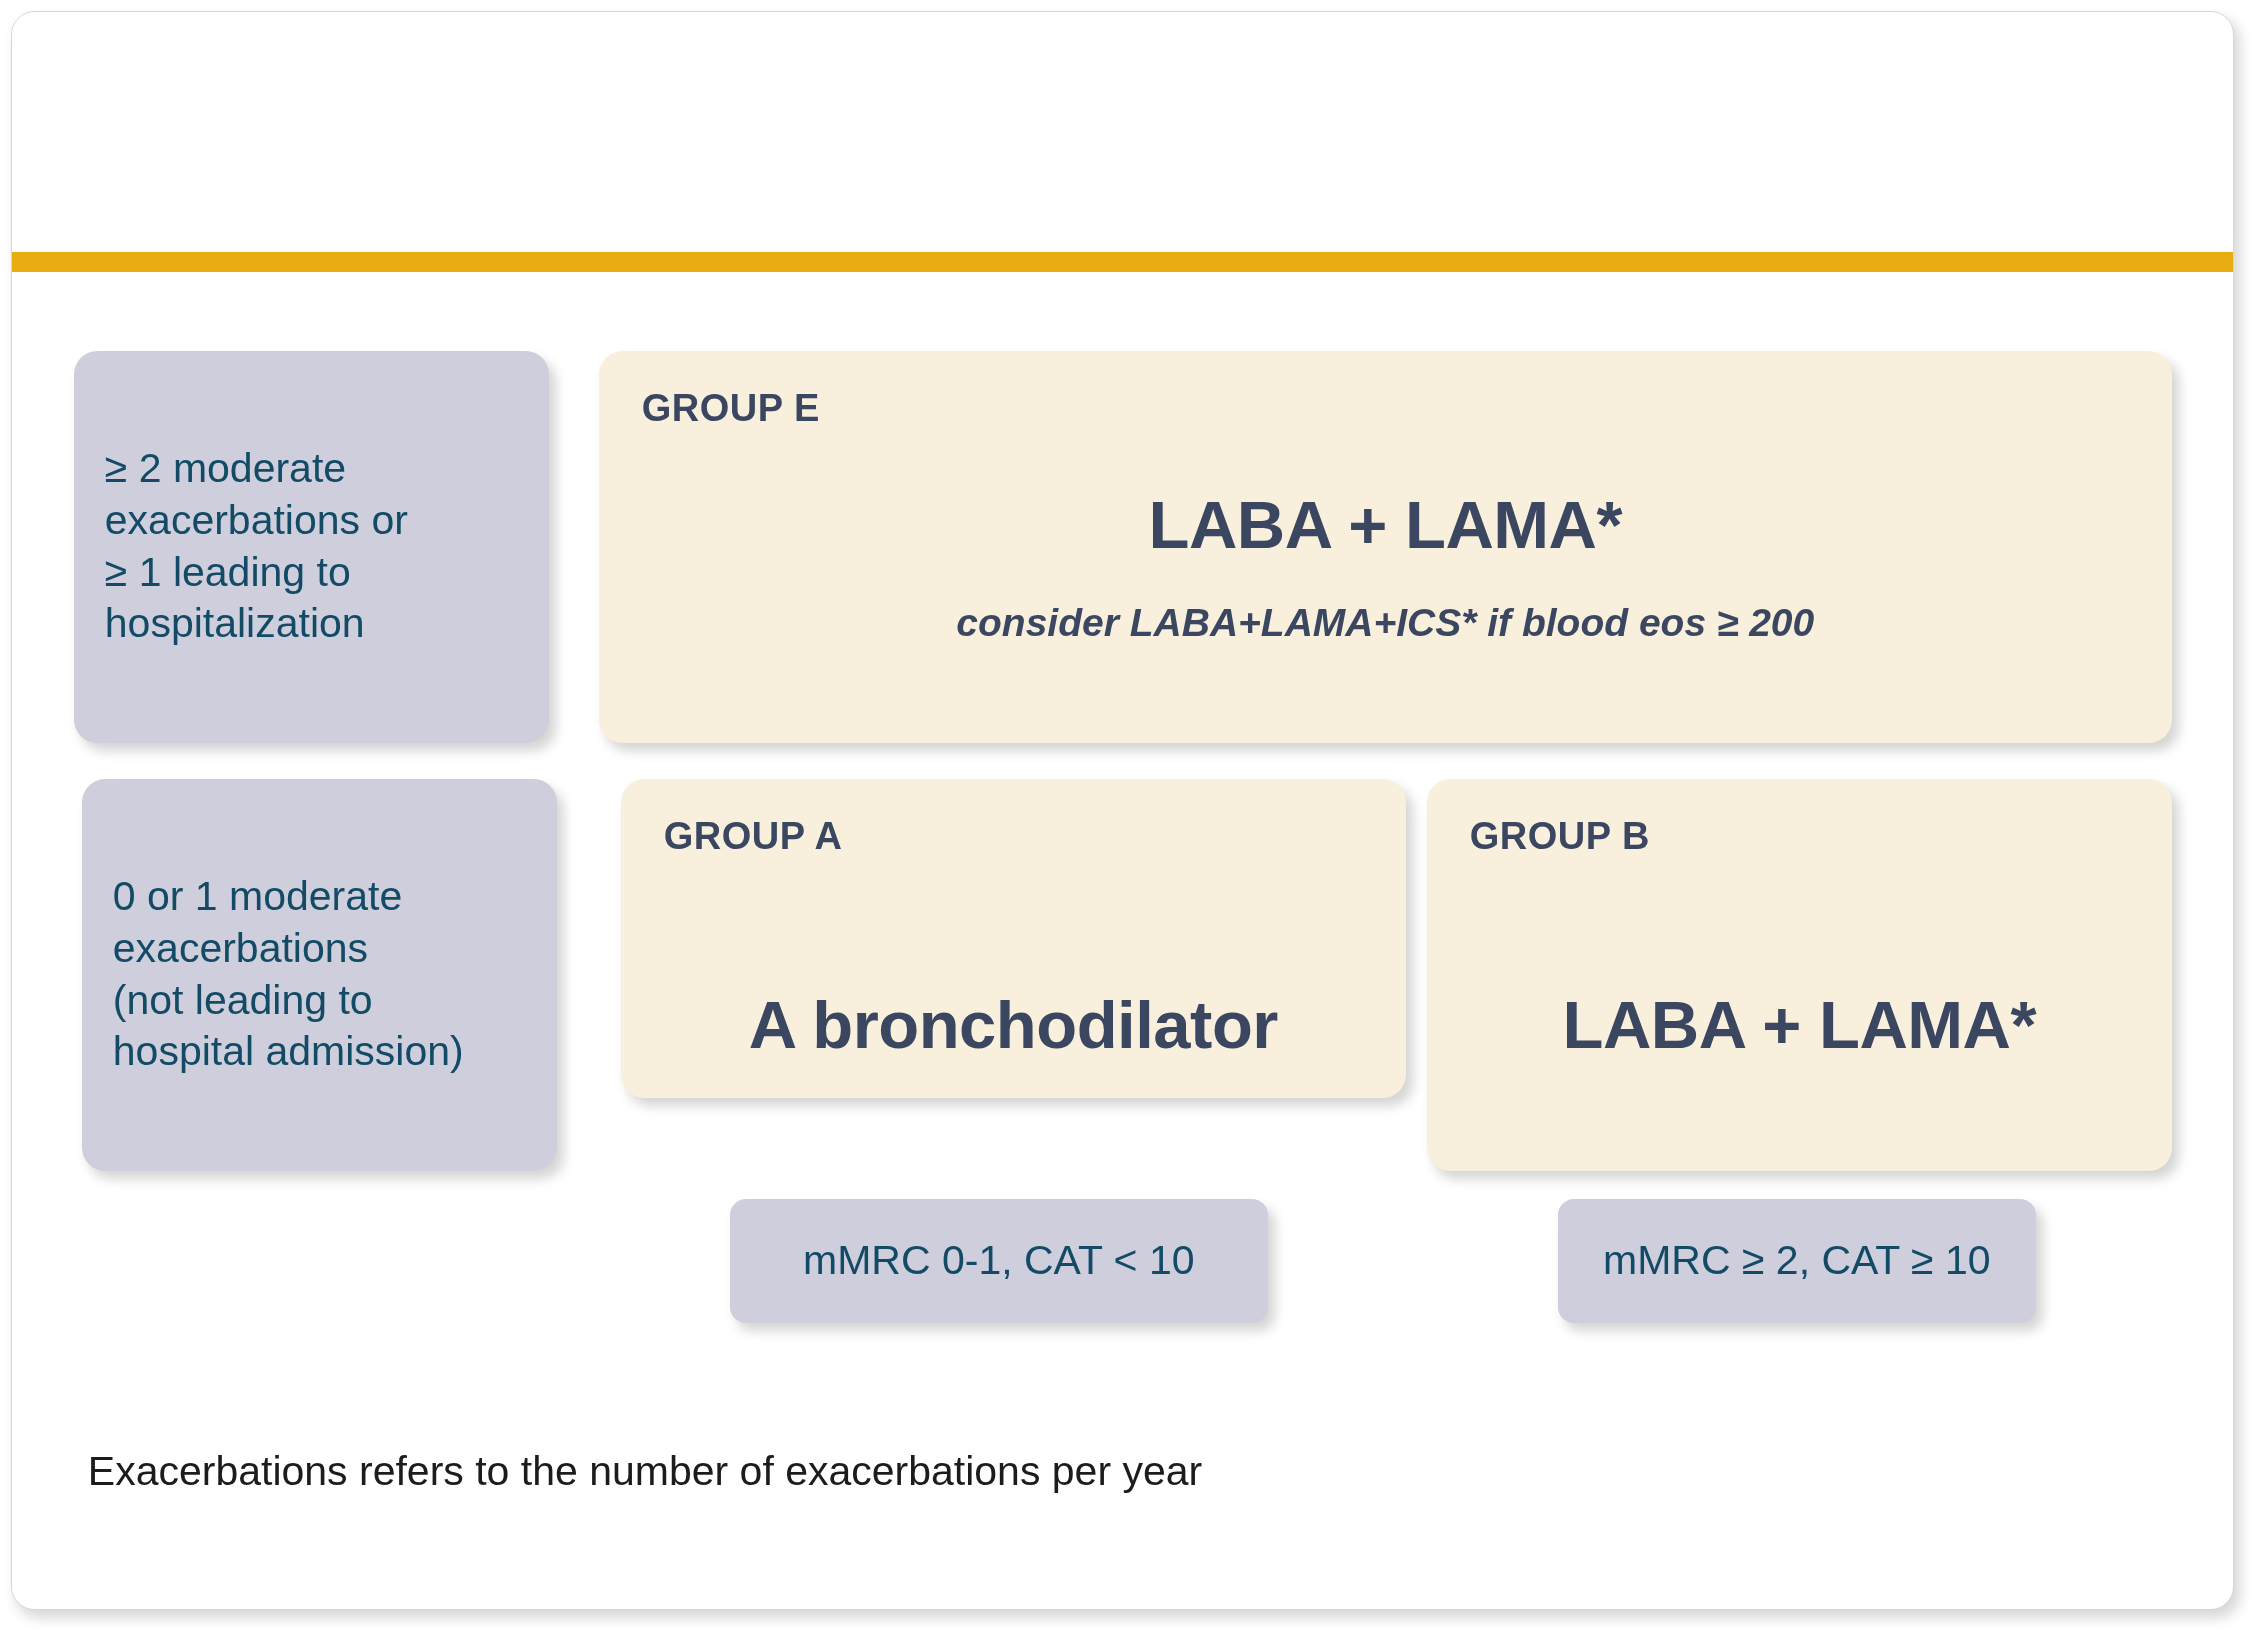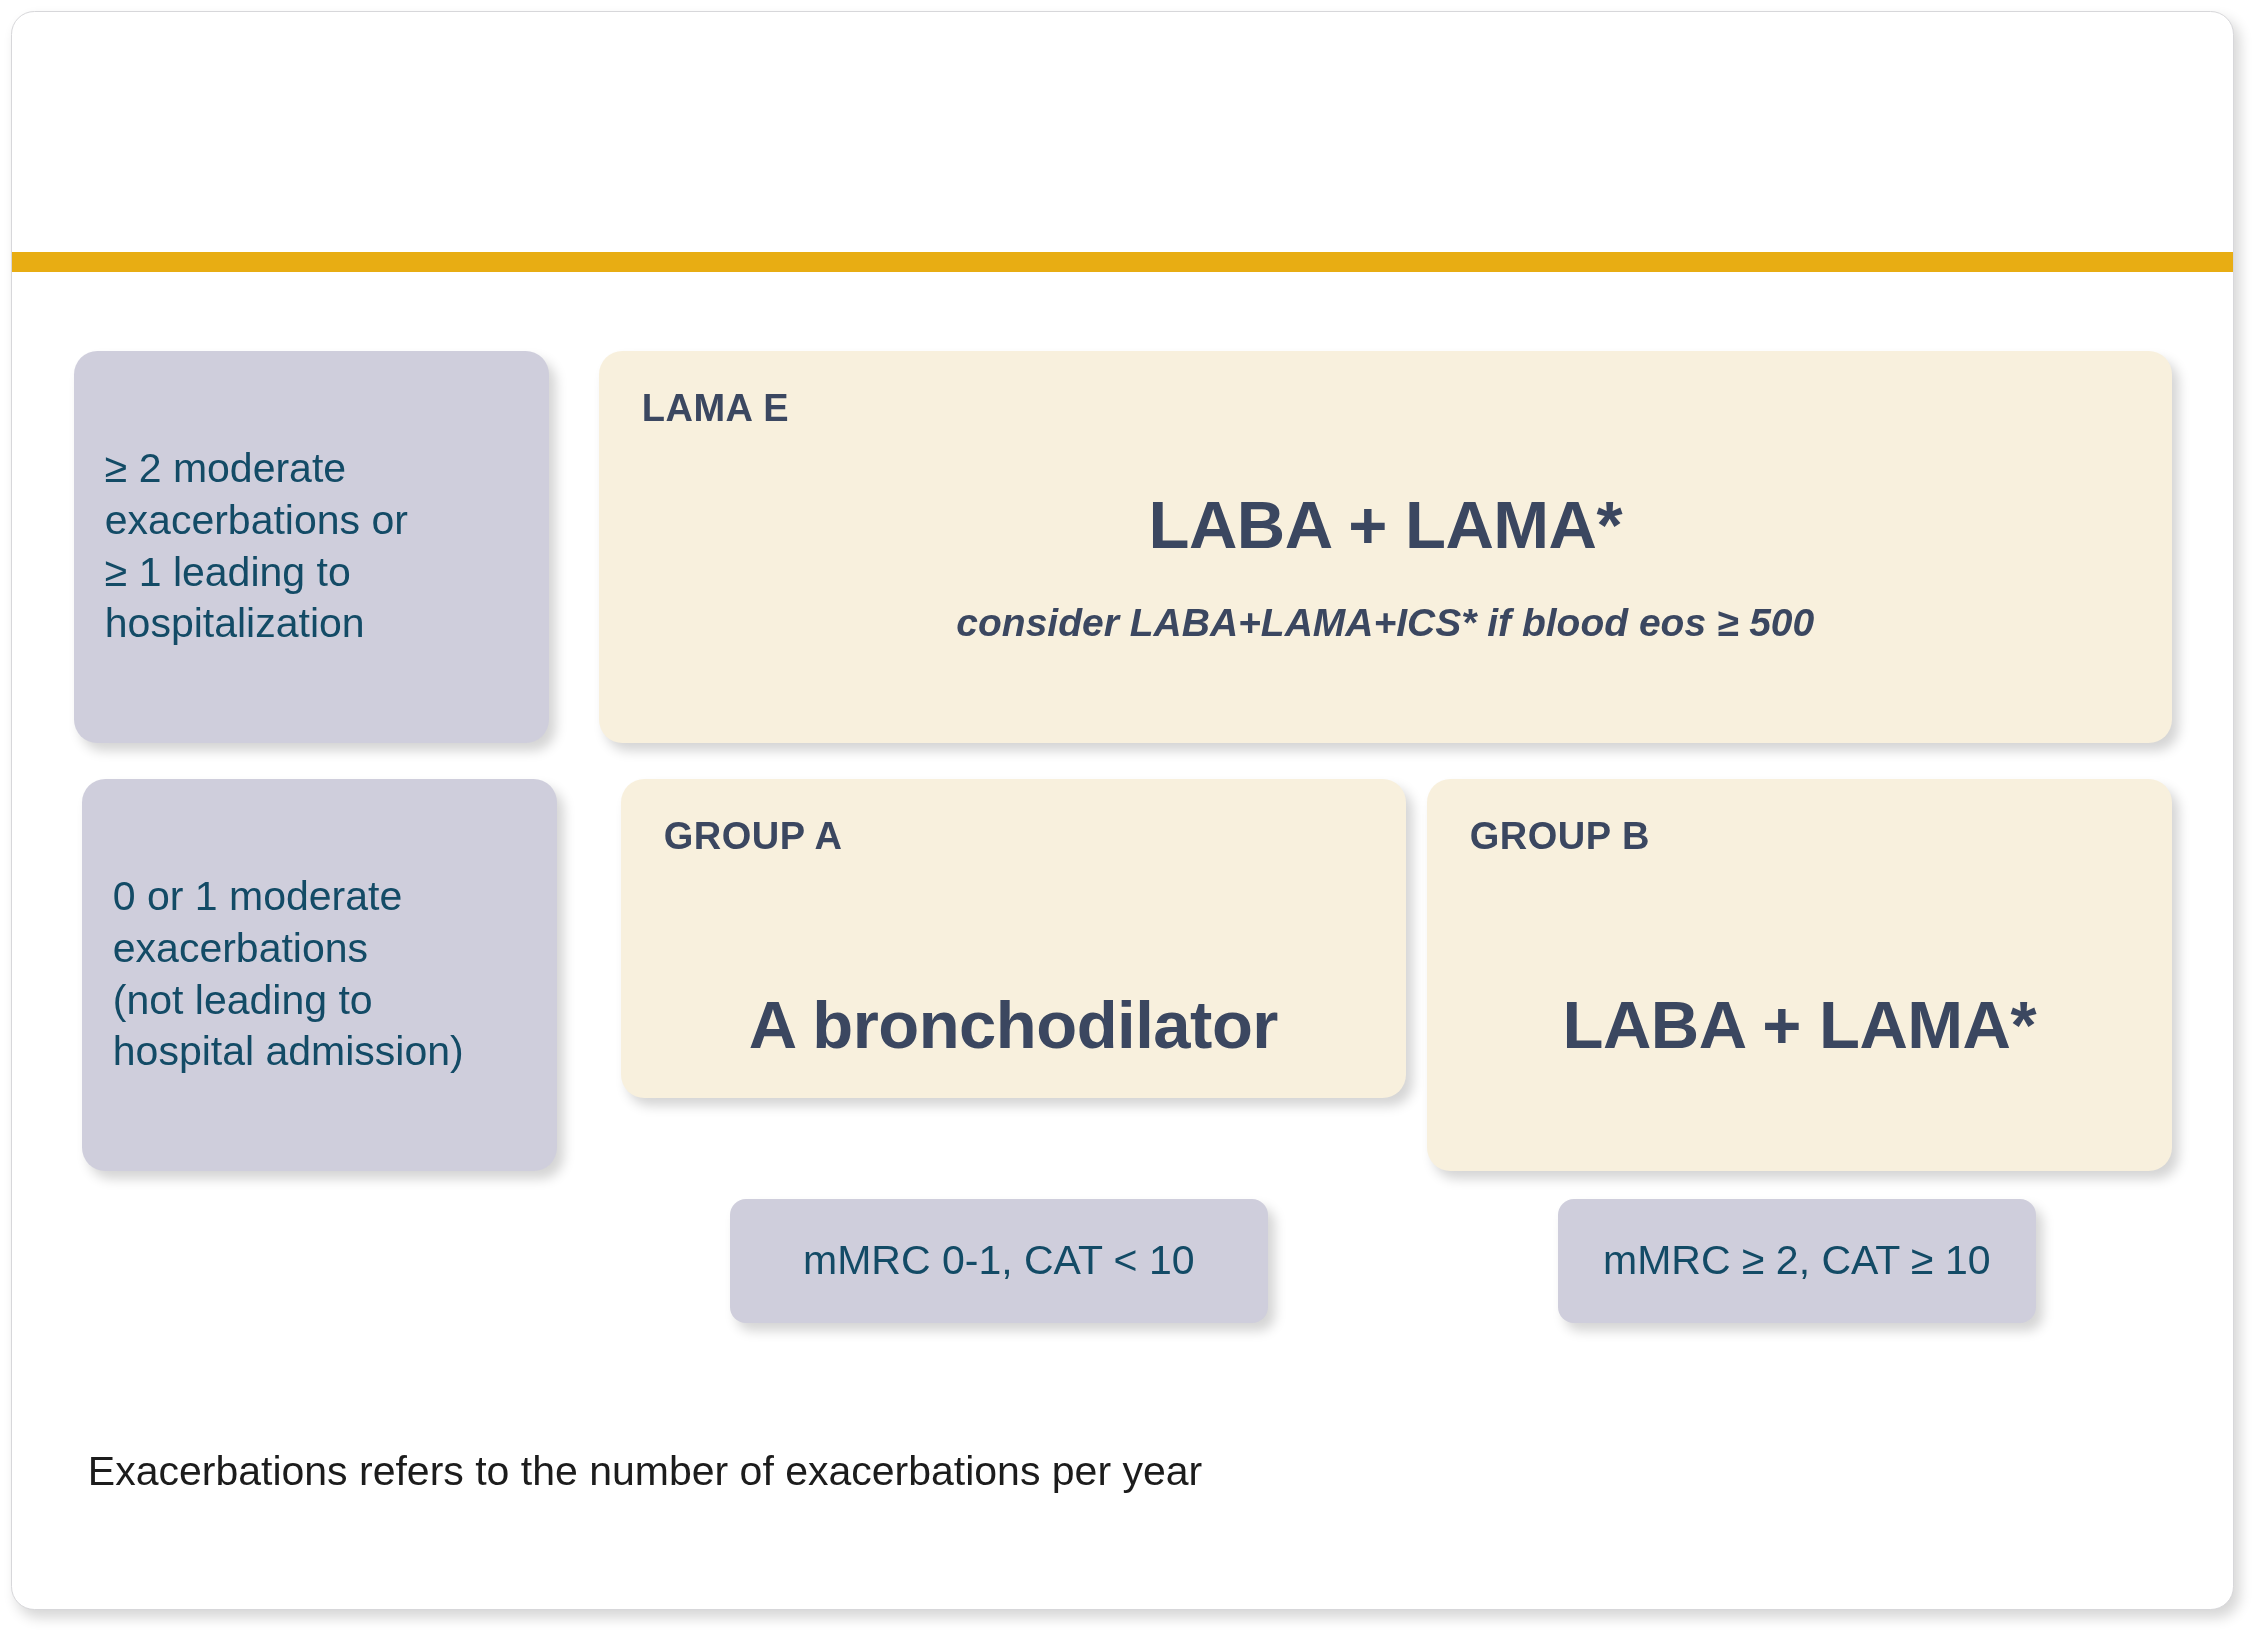--- a/index.html
+++ b/index.html
@@ -191,23 +191,23 @@
     </div>
 
     <div class="box gray-box" id="box-mild">
       <div class="gb-text">0 or 1 moderate
 exacerbations
 (not leading to
 hospital admission)</div>
     </div>
 
     <div class="box cream-box" id="box-group-e">
-      <div class="group-label">LAMA E</div>
+      <div class="group-label">GROUP E</div>
       <div class="group-main">LABA + LAMA*</div>
-      <div class="group-sub">consider LABA+LAMA+ICS* if blood eos ≥ 500</div>
+      <div class="group-sub">consider LABA+LAMA+ICS* if blood eos ≥ 200</div>
     </div>
 
     <div class="box cream-box" id="box-group-a">
       <div class="group-label">GROUP A</div>
       <div class="group-main">A bronchodilator</div>
     </div>
 
     <div class="box cream-box" id="box-group-b">
       <div class="group-label">GROUP B</div>
       <div class="group-main">LABA + LAMA*</div>

